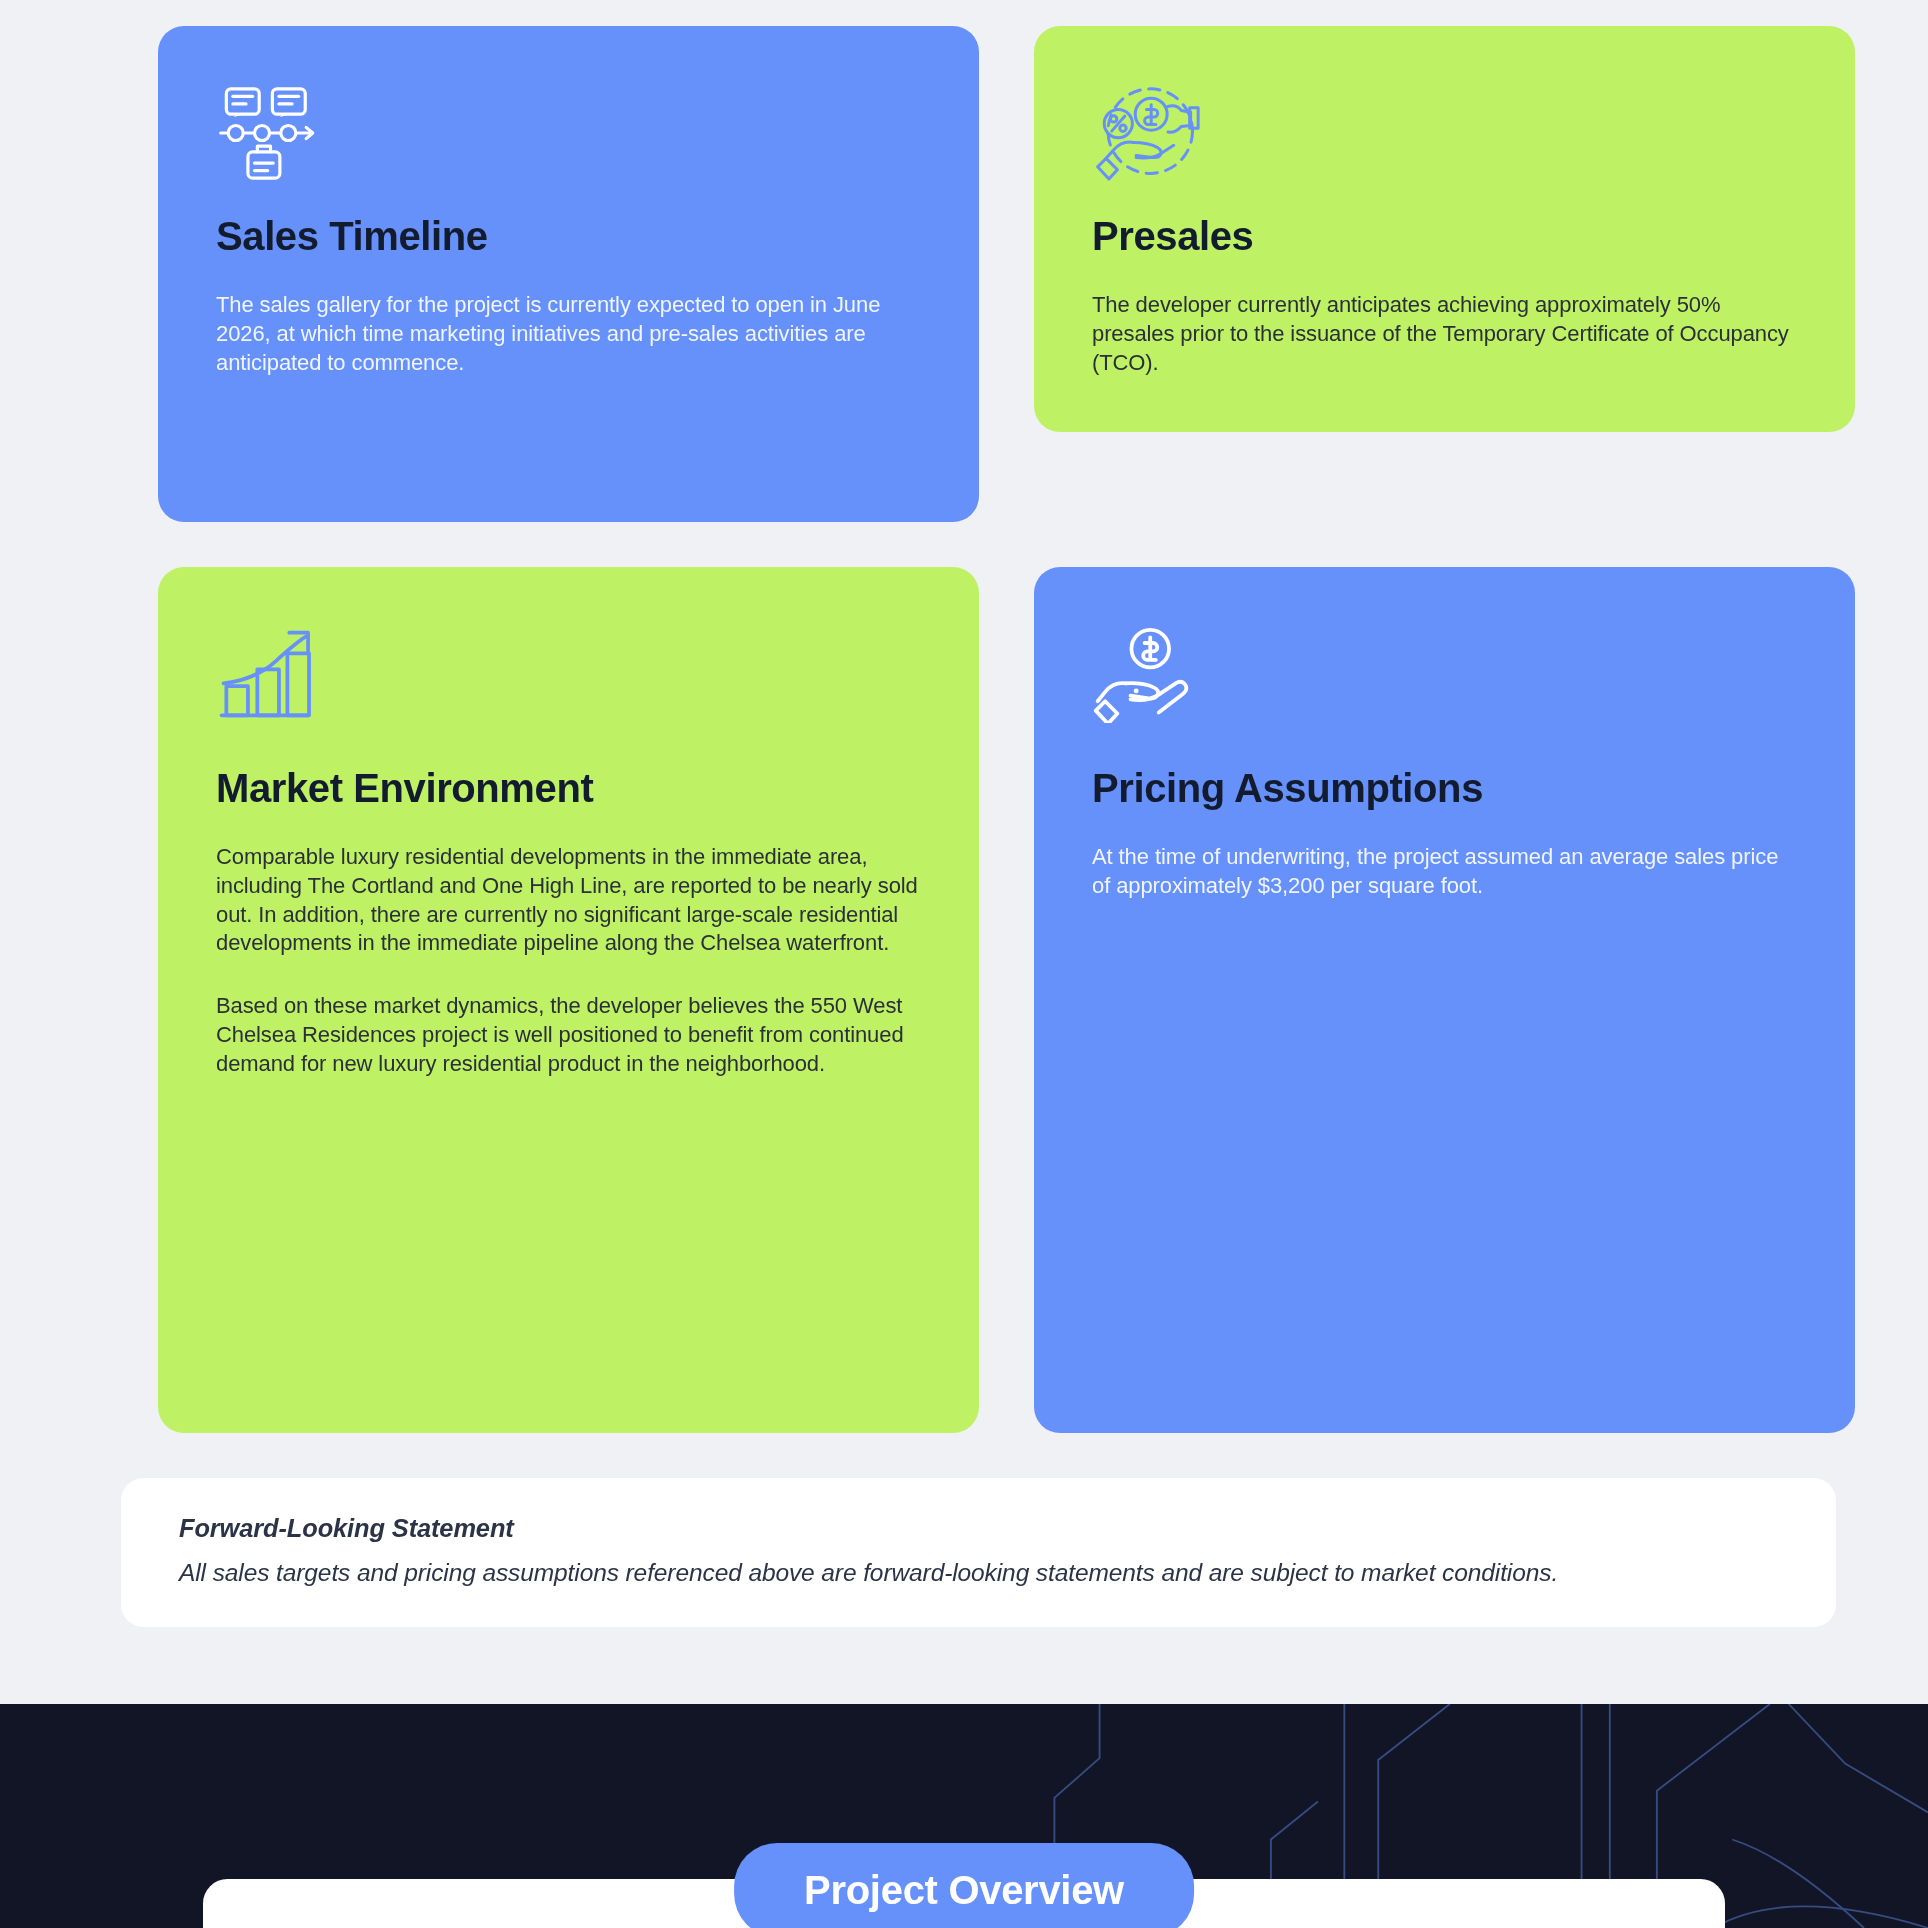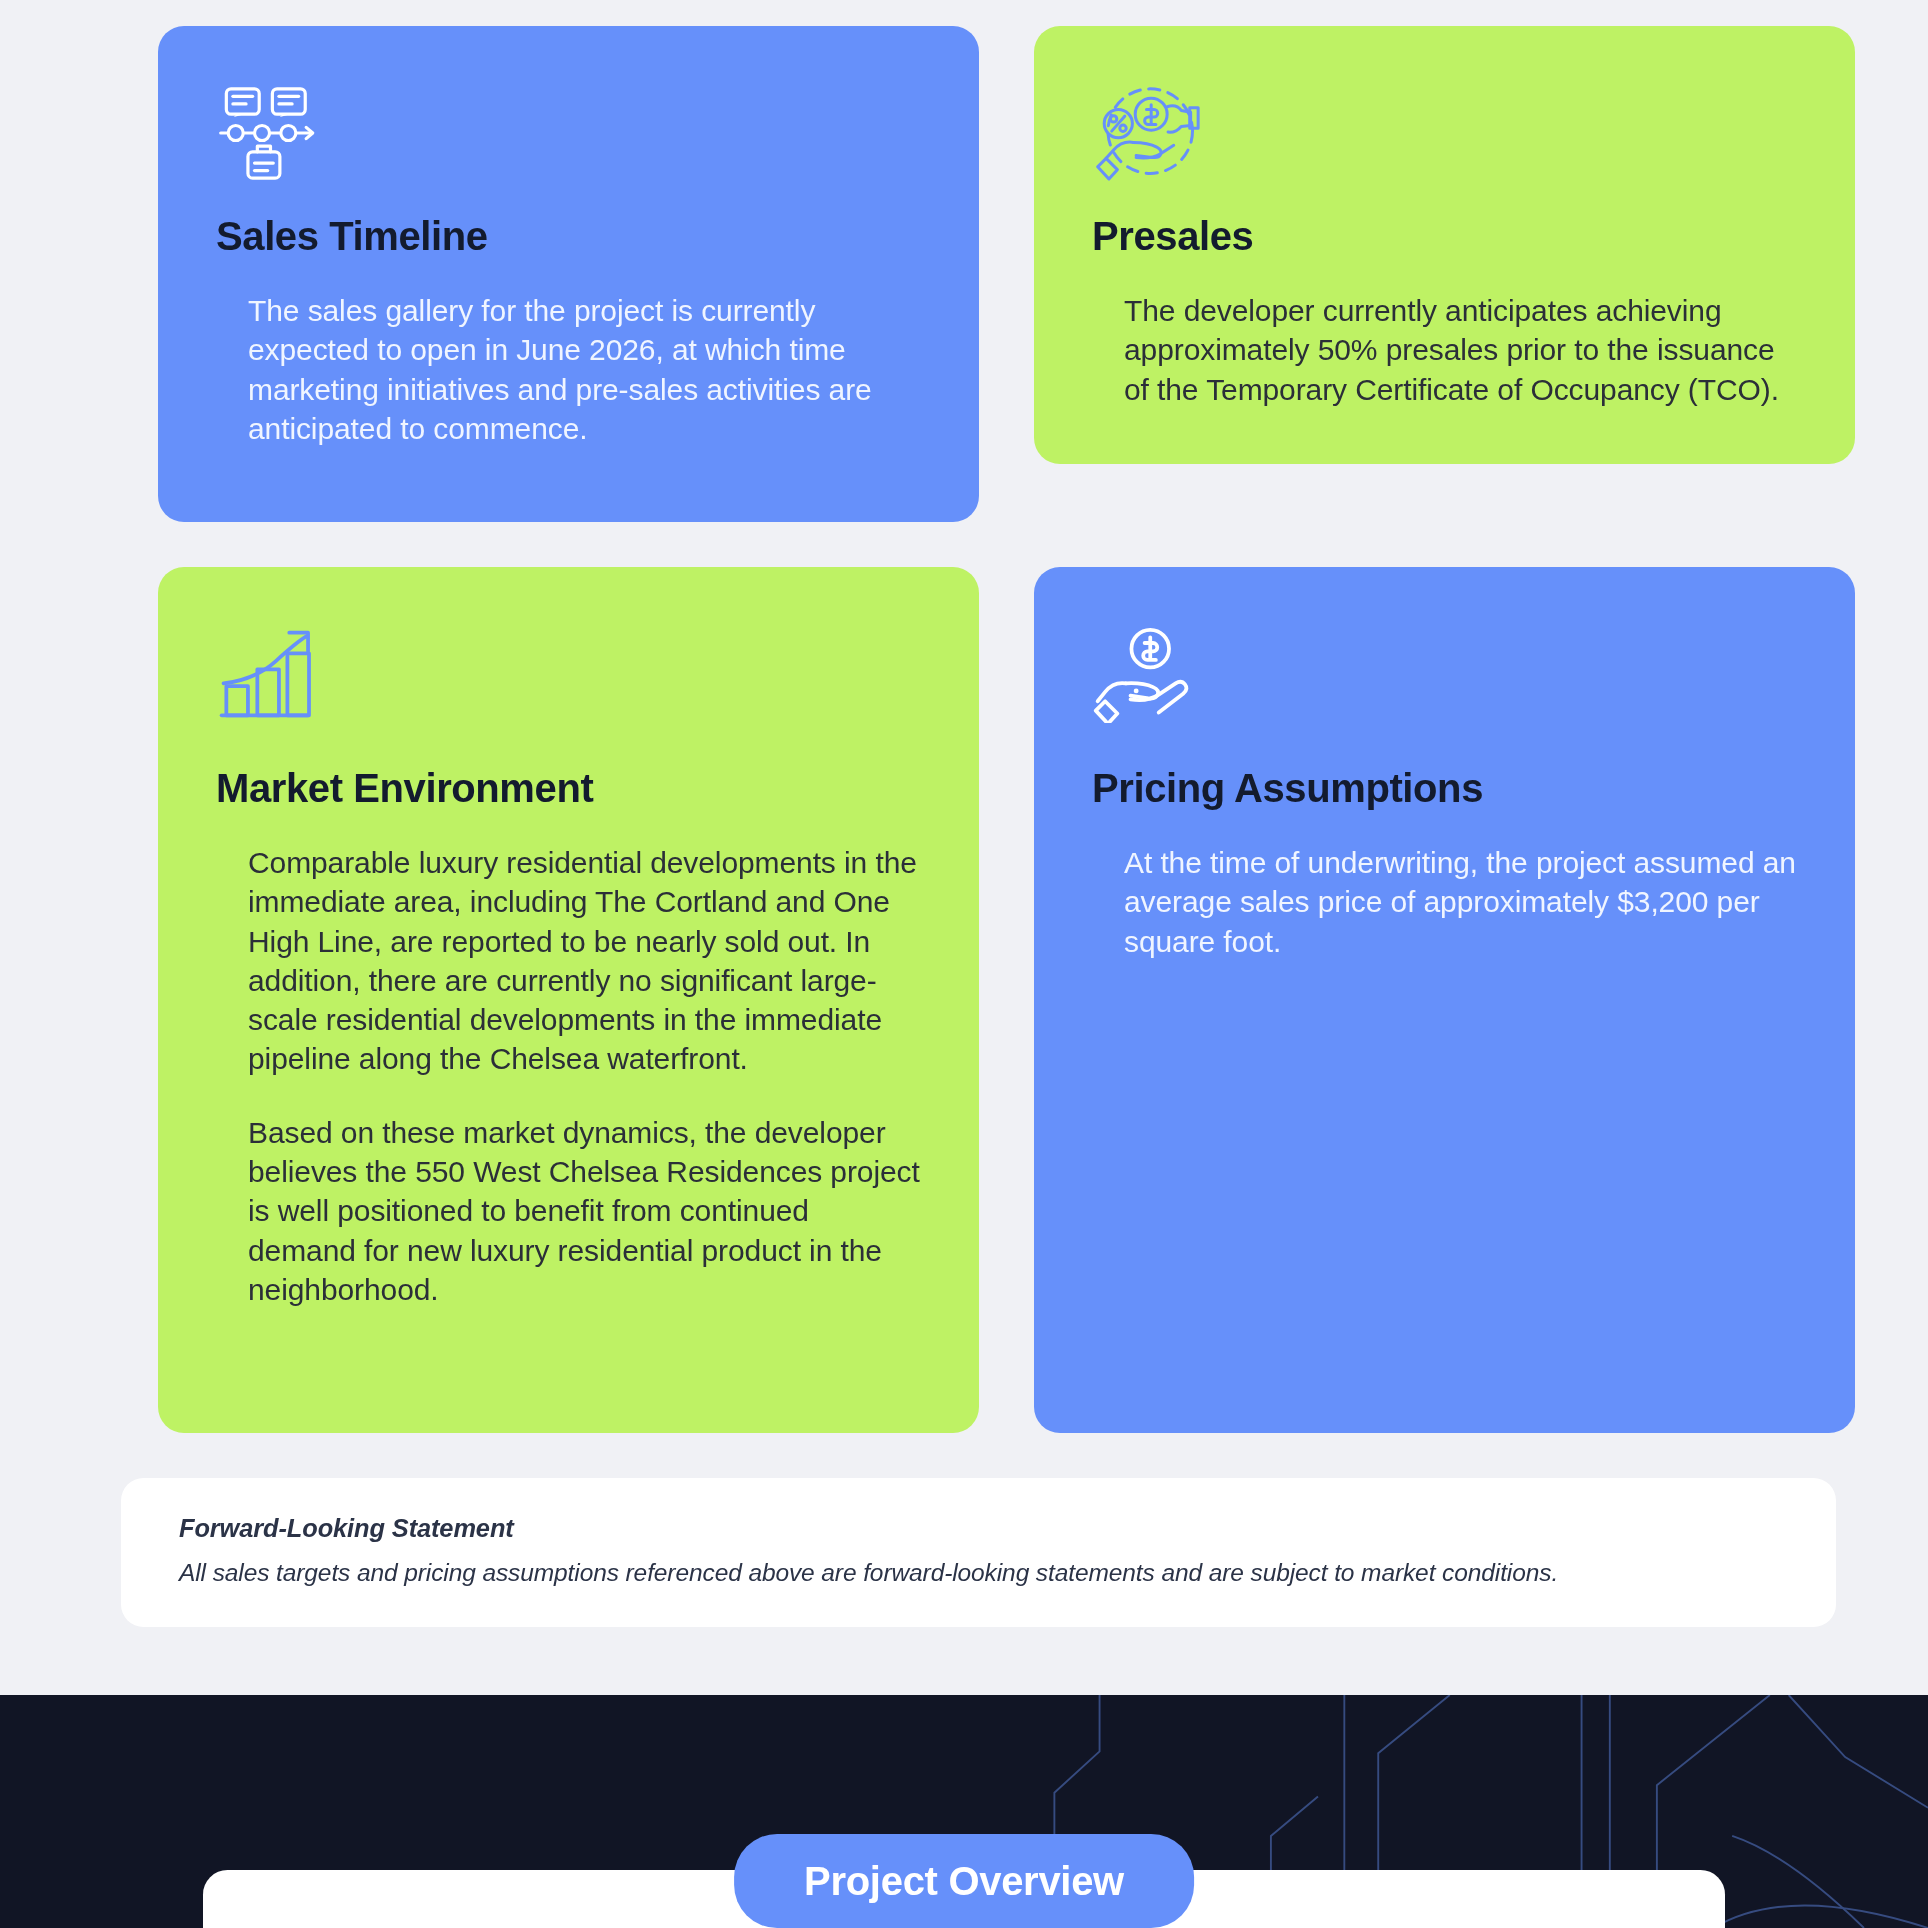--- a/index.html
+++ b/index.html
@@ -68,25 +68,24 @@
 
   .card-title {
     font-size: 40px;
     font-weight: 700;
     letter-spacing: -0.4px;
     color: #131b2e;
     margin-bottom: 32px;
   }
 
   .card-body {
-    font-size: 30px;
+    font-size: 22px;
     line-height: 1.31;
     color: #2b2f38;
     letter-spacing: -0.1px;
-    margin-left: 32px;
   }
   .card.blue .card-body {
     color: #f0f5ff;
   }
   .card-body + .card-body {
     margin-top: 34px;
   }
 
   
   .disclaimer {
@@ -112,20 +111,21 @@
     line-height: 1.3;
     margin-top: 8px;
   }
 
   
   .footer {
     position: relative;
     flex: 1 1 auto;
     background: #111525;
     overflow: hidden;
+    margin-top: 9px;
   }
   .footer-lines {
     position: absolute;
     inset: 0;
     width: 100%;
     height: 100%;
     pointer-events: none;
   }
   .footer-panel {
     position: absolute;

